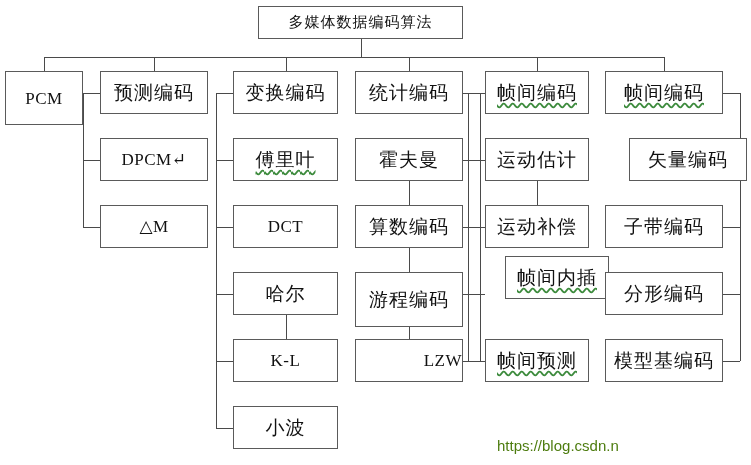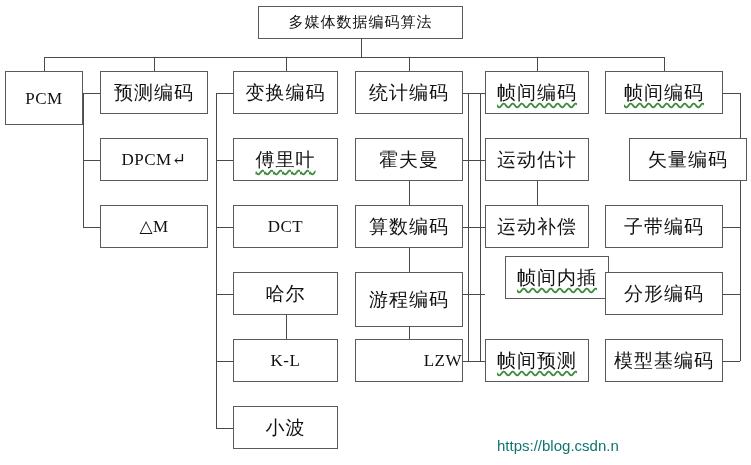--- a/index.html
+++ b/index.html
@@ -50,21 +50,21 @@
     text-underline-offset: 3px;
   }
   .wire {
     position: absolute;
     background: #4a4a4a;
   }
   .wire.h { height: 1px; }
   .wire.v { width: 1px; }
   .watermark {
     position: absolute;
-    color: #0f766e;
+    color: #4d7c0f;
     font-size: 15px;
     font-family: "Liberation Sans", "DejaVu Sans", sans-serif;
     white-space: nowrap;
     user-select: none;
   }
   .watermark.bold {
     font-weight: bold;
     color: #dedede;
   }
 </style>

